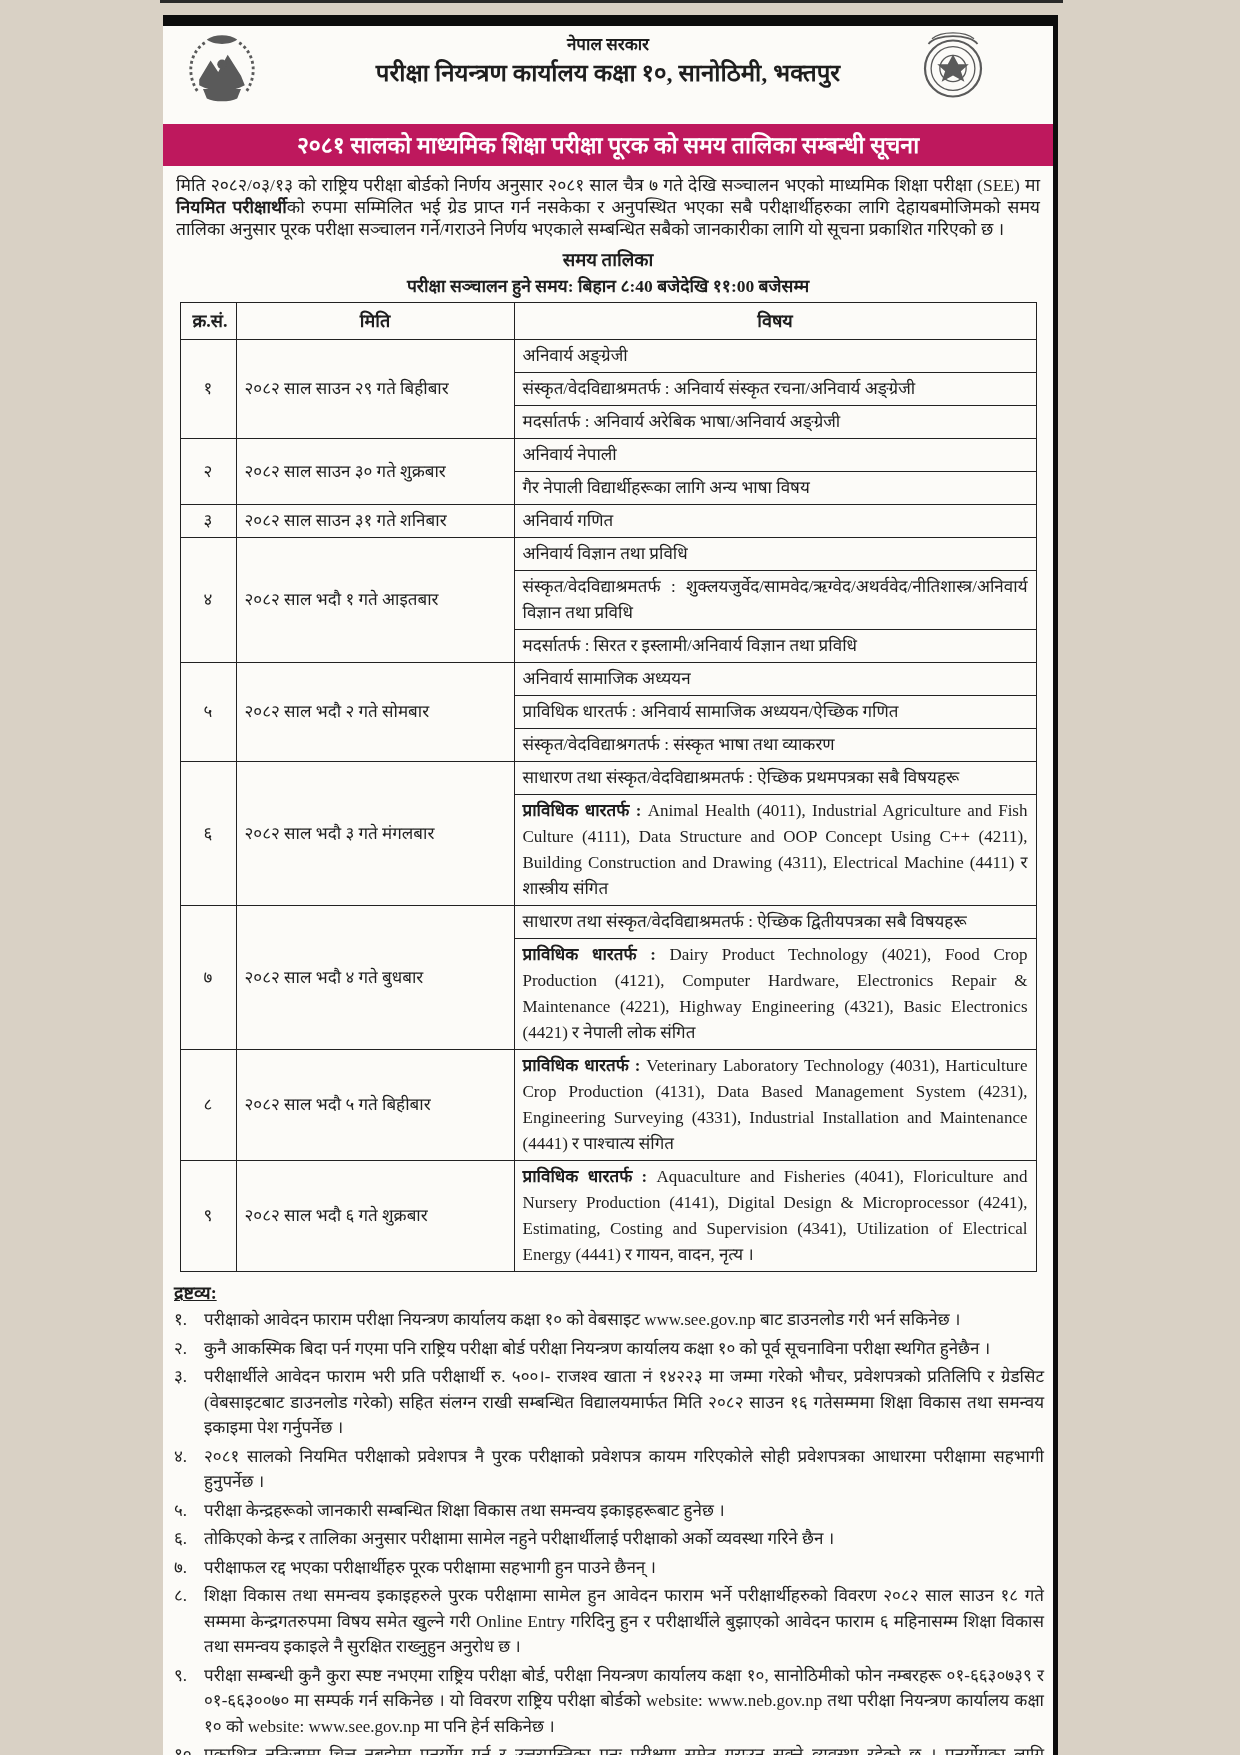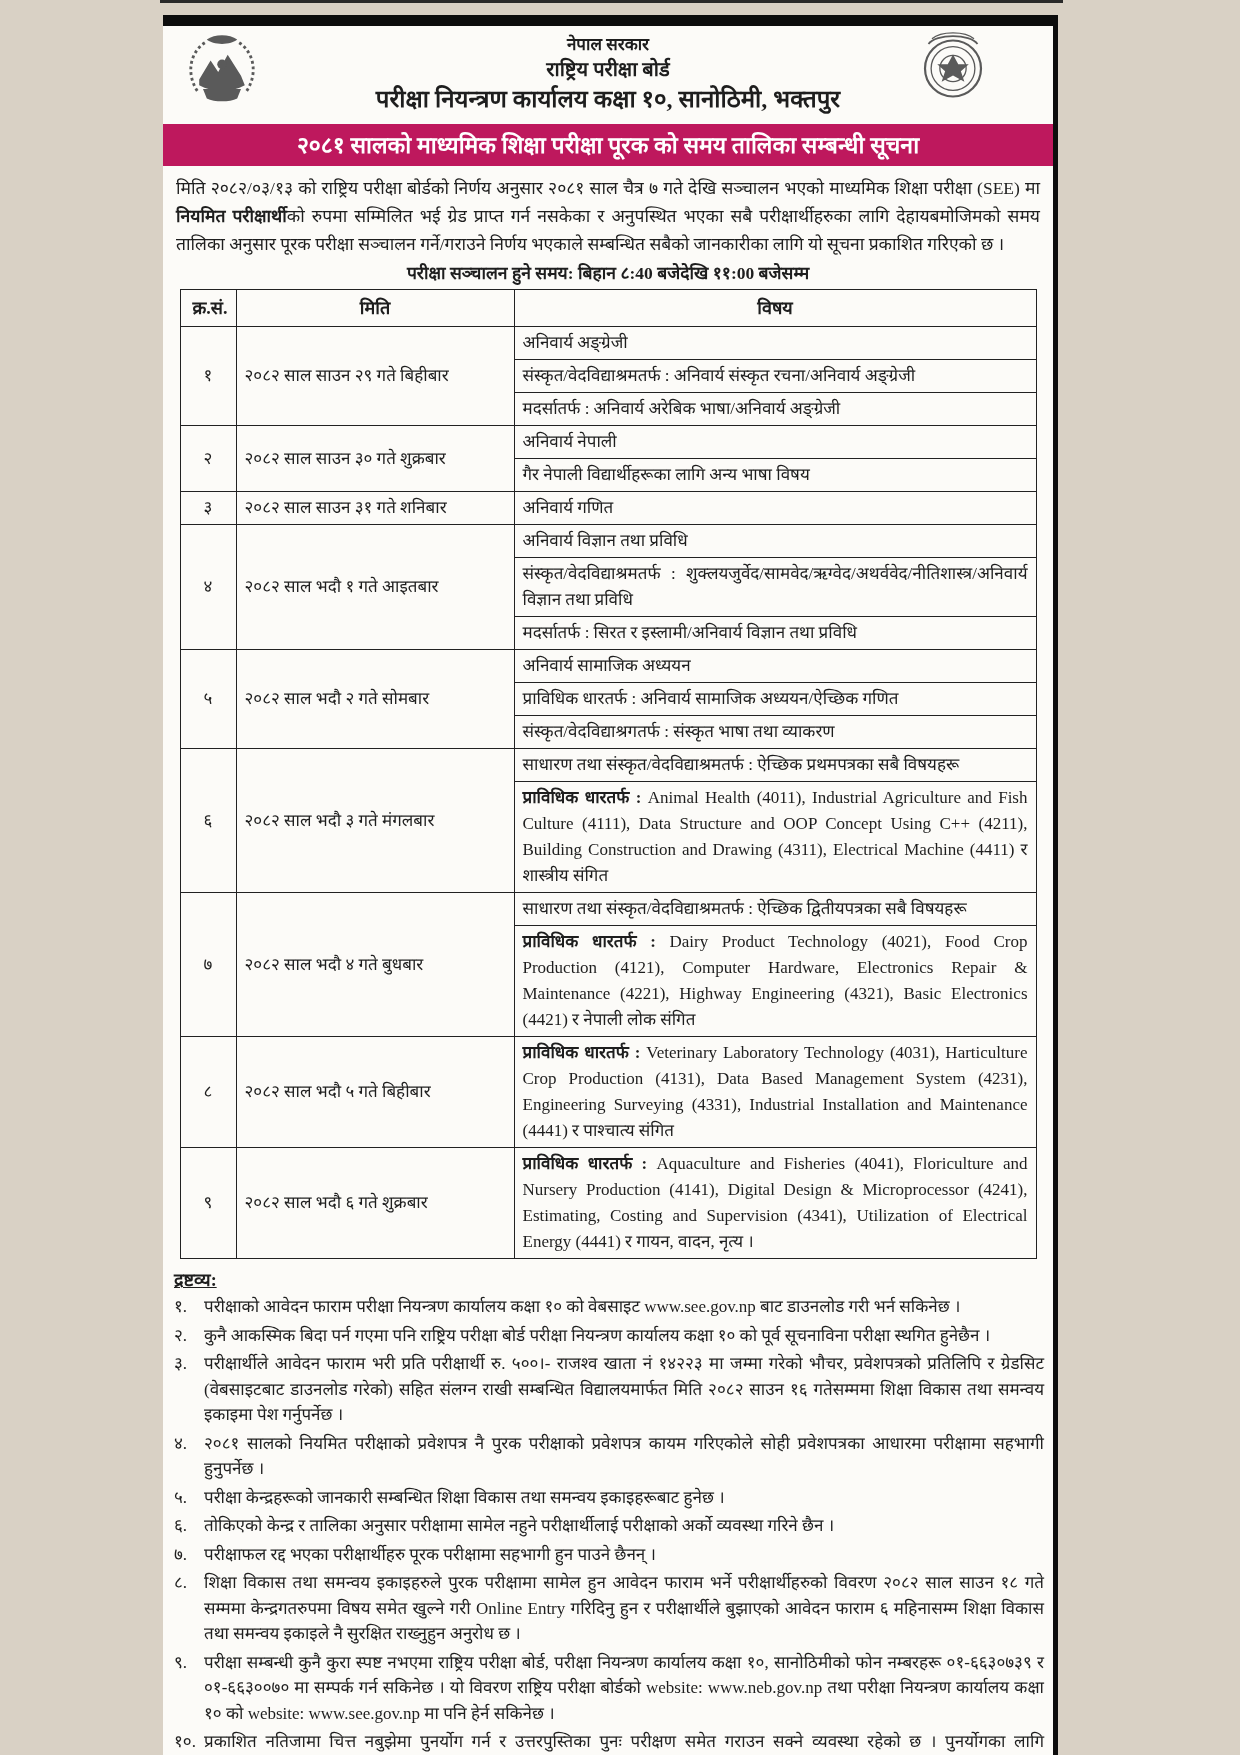--- a/index.html
+++ b/index.html
@@ -24,21 +24,21 @@
   .lh-line1{text-align:center;font-weight:bold;font-size:17px;line-height:22px;}
   .lh-line2{text-align:center;font-weight:bold;font-size:20px;line-height:26px;}
   .lh-line3{text-align:center;font-weight:bold;font-size:24px;line-height:34px;}
   
   .banner{
     margin:4px -7px 0 -7px;background:#be185d;color:#fff;
     text-align:center;font-weight:bold;font-size:23px;padding:4px 0 6px 0;
   }
   
   .intro{
-    margin:8px 6px 0 6px;font-size:17.5px;line-height:28px;text-align:justify;
+    margin:8px 6px 0 6px;font-size:17.5px;line-height:22px;text-align:justify;
   }
   .sched-title{text-align:center;font-weight:bold;font-size:18.5px;margin-top:6px;}
   .sched-sub{text-align:center;font-weight:bold;font-size:17.5px;margin-top:2px;margin-bottom:5px;}
   
   table.sched{
     border-collapse:collapse;margin:0 auto;width:856px;table-layout:fixed;
   }
   table.sched th,table.sched td{
     border:1.7px solid #222;padding:3px 8px;font-size:17px;line-height:26px;
     vertical-align:middle;
@@ -78,28 +78,28 @@
       <svg viewBox="0 0 80 84" width="70" height="74">
         <path class="grayl" stroke-width="2" d="M12,18 C20,6 60,6 68,18"></path>
         <path class="grayl" stroke-width="1.5" d="M16,12 C26,3 54,3 64,12"></path>
         <circle class="grayl" stroke-width="2.5" cx="40" cy="46" r="32"></circle>
         <circle class="grayl" stroke-width="1.5" cx="40" cy="46" r="25"></circle>
         <circle class="grayl" stroke-width="1.5" cx="40" cy="46" r="15"></circle>
         <path class="gray" d="M40,30 L46,41 L58,41 L49,49 L53,61 L40,54 L27,61 L31,49 L22,41 L34,41 Z"></path>
       </svg>
     </span>
     <div class="lh-line1">नेपाल सरकार</div>
-    <div class="lh-line2">राष्ट्रिय परीक्षा बोर्ड</div>
     <div class="lh-line3">परीक्षा नियन्त्रण कार्यालय कक्षा १०, सानोठिमी, भक्तपुर</div>
   </div>
 
   <div class="banner">२०८१ सालको माध्यमिक शिक्षा परीक्षा पूरक को समय तालिका सम्बन्धी सूचना</div>
 
   <div class="intro"><span>मिति २०८२/०३/१३ को राष्ट्रिय परीक्षा बोर्डको निर्णय अनुसार २०८१ साल चैत्र ७ गते देखि सञ्चालन भएको माध्यमिक शिक्षा परीक्षा (SEE) मा </span><b>नियमित परीक्षार्थी</b><span>को रुपमा सम्मिलित भई ग्रेड प्राप्त गर्न नसकेका र अनुपस्थित भएका सबै परीक्षार्थीहरुका लागि देहायबमोजिमको समय तालिका अनुसार पूरक परीक्षा सञ्चालन गर्ने/गराउने निर्णय भएकाले सम्बन्धित सबैको जानकारीका लागि यो सूचना प्रकाशित गरिएको छ ।</span></div>
 
+  <div class="sched-title">समय तालिका</div>
   <div class="sched-sub">परीक्षा सञ्चालन हुने समय: बिहान ८:40 बजेदेखि ११:00 बजेसम्म</div>
 
   <table class="sched">
     <colgroup>
         <col class="c-sn">
         <col class="c-date">
         <col class="c-subj">
       </colgroup>
     <thead>
       <tr>

